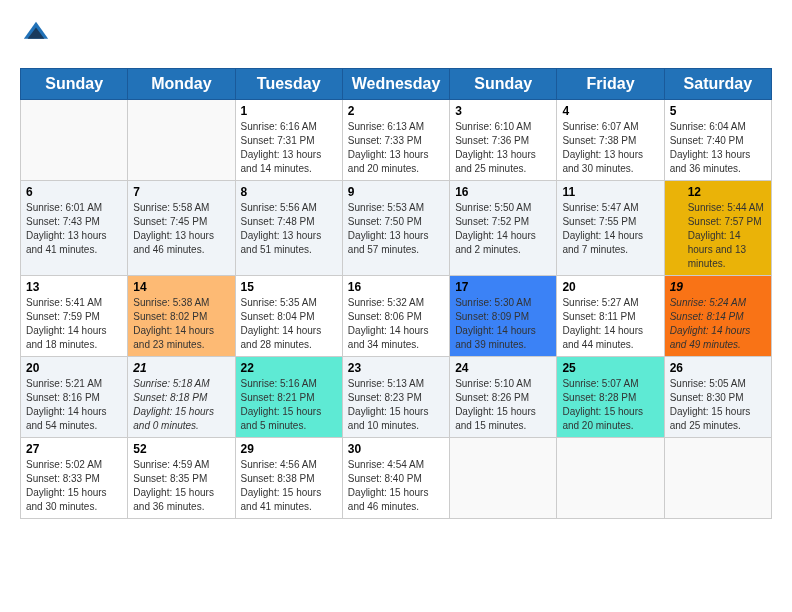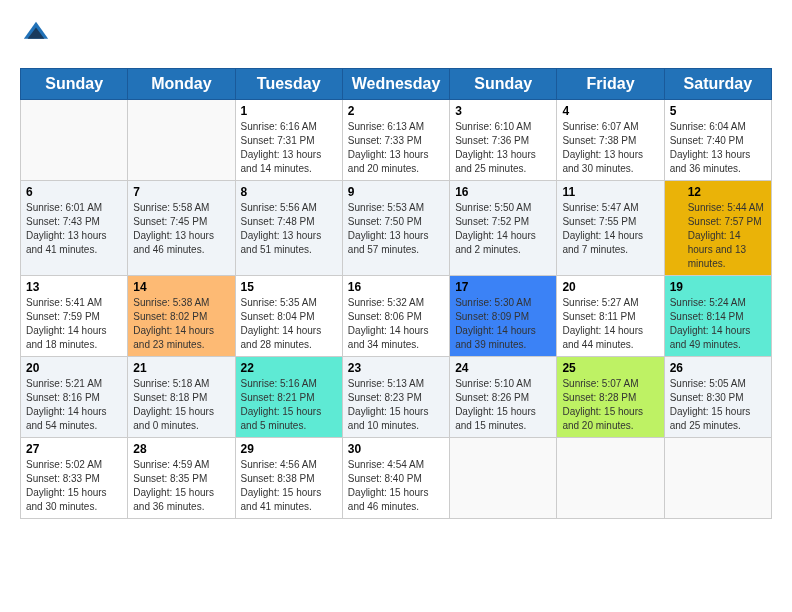--- a/index.html
+++ b/index.html
@@ -196,62 +196,62 @@
           <div class="day-info">Sunrise: 5:32 AM<br>Sunset: 8:06 PM<br>Daylight: 14 hours and 34 minutes.</div>
         </td>
         <td style="background: #3b82f6;">
           <span class="day-number">17</span>
           <div class="day-info">Sunrise: 5:30 AM<br>Sunset: 8:09 PM<br>Daylight: 14 hours and 39 minutes.</div>
         </td>
         <td style="background: rgb(255, 255, 255);">
           <span class="day-number">20</span>
           <div class="day-info">Sunrise: 5:27 AM<br>Sunset: 8:11 PM<br>Daylight: 14 hours and 44 minutes.</div>
         </td>
-        <td style="background: #5eead4;">
+        <td style="background: #f97316; font-style: italic;">
           <span class="day-number">19</span>
           <div class="day-info">Sunrise: 5:24 AM<br>Sunset: 8:14 PM<br>Daylight: 14 hours and 49 minutes.</div>
         </td>
       </tr>
       <tr>
         <td style="background: rgb(240, 244, 248);">
           <span class="day-number">20</span>
           <div class="day-info">Sunrise: 5:21 AM<br>Sunset: 8:16 PM<br>Daylight: 14 hours and 54 minutes.</div>
         </td>
-        <td style="background: rgb(240, 244, 248);">
+        <td style="background: rgb(240, 244, 248); font-style: italic;">
           <span class="day-number">21</span>
           <div class="day-info">Sunrise: 5:18 AM<br>Sunset: 8:18 PM<br>Daylight: 15 hours and 0 minutes.</div>
         </td>
         <td style="background: #5eead4;">
           <span class="day-number">22</span>
           <div class="day-info">Sunrise: 5:16 AM<br>Sunset: 8:21 PM<br>Daylight: 15 hours and 5 minutes.</div>
         </td>
         <td style="background: rgb(240, 244, 248);">
           <span class="day-number">23</span>
           <div class="day-info">Sunrise: 5:13 AM<br>Sunset: 8:23 PM<br>Daylight: 15 hours and 10 minutes.</div>
         </td>
         <td style="background: rgb(240, 244, 248);">
           <span class="day-number">24</span>
           <div class="day-info">Sunrise: 5:10 AM<br>Sunset: 8:26 PM<br>Daylight: 15 hours and 15 minutes.</div>
         </td>
-        <td style="background: #bef264;">
+        <td style="background: #5eead4;">
           <span class="day-number">25</span>
           <div class="day-info">Sunrise: 5:07 AM<br>Sunset: 8:28 PM<br>Daylight: 15 hours and 20 minutes.</div>
         </td>
         <td style="background: rgb(240, 244, 248);">
           <span class="day-number">26</span>
           <div class="day-info">Sunrise: 5:05 AM<br>Sunset: 8:30 PM<br>Daylight: 15 hours and 25 minutes.</div>
         </td>
       </tr>
       <tr>
         <td style="background: rgb(255, 255, 255); margin-left: 30px;">
           <span class="day-number">27</span>
           <div class="day-info">Sunrise: 5:02 AM<br>Sunset: 8:33 PM<br>Daylight: 15 hours and 30 minutes.</div>
         </td>
         <td style="background: rgb(255, 255, 255);">
-          <span class="day-number">28</span>
+          <span class="day-number">52</span>
           <div class="day-info">Sunrise: 4:59 AM<br>Sunset: 8:35 PM<br>Daylight: 15 hours and 36 minutes.</div>
         </td>
         <td style="background: rgb(255, 255, 255);">
           <span class="day-number">29</span>
           <div class="day-info">Sunrise: 4:56 AM<br>Sunset: 8:38 PM<br>Daylight: 15 hours and 41 minutes.</div>
         </td>
         <td style="background: rgb(255, 255, 255);">
           <span class="day-number">30</span>
           <div class="day-info">Sunrise: 4:54 AM<br>Sunset: 8:40 PM<br>Daylight: 15 hours and 46 minutes.</div>
         </td>

